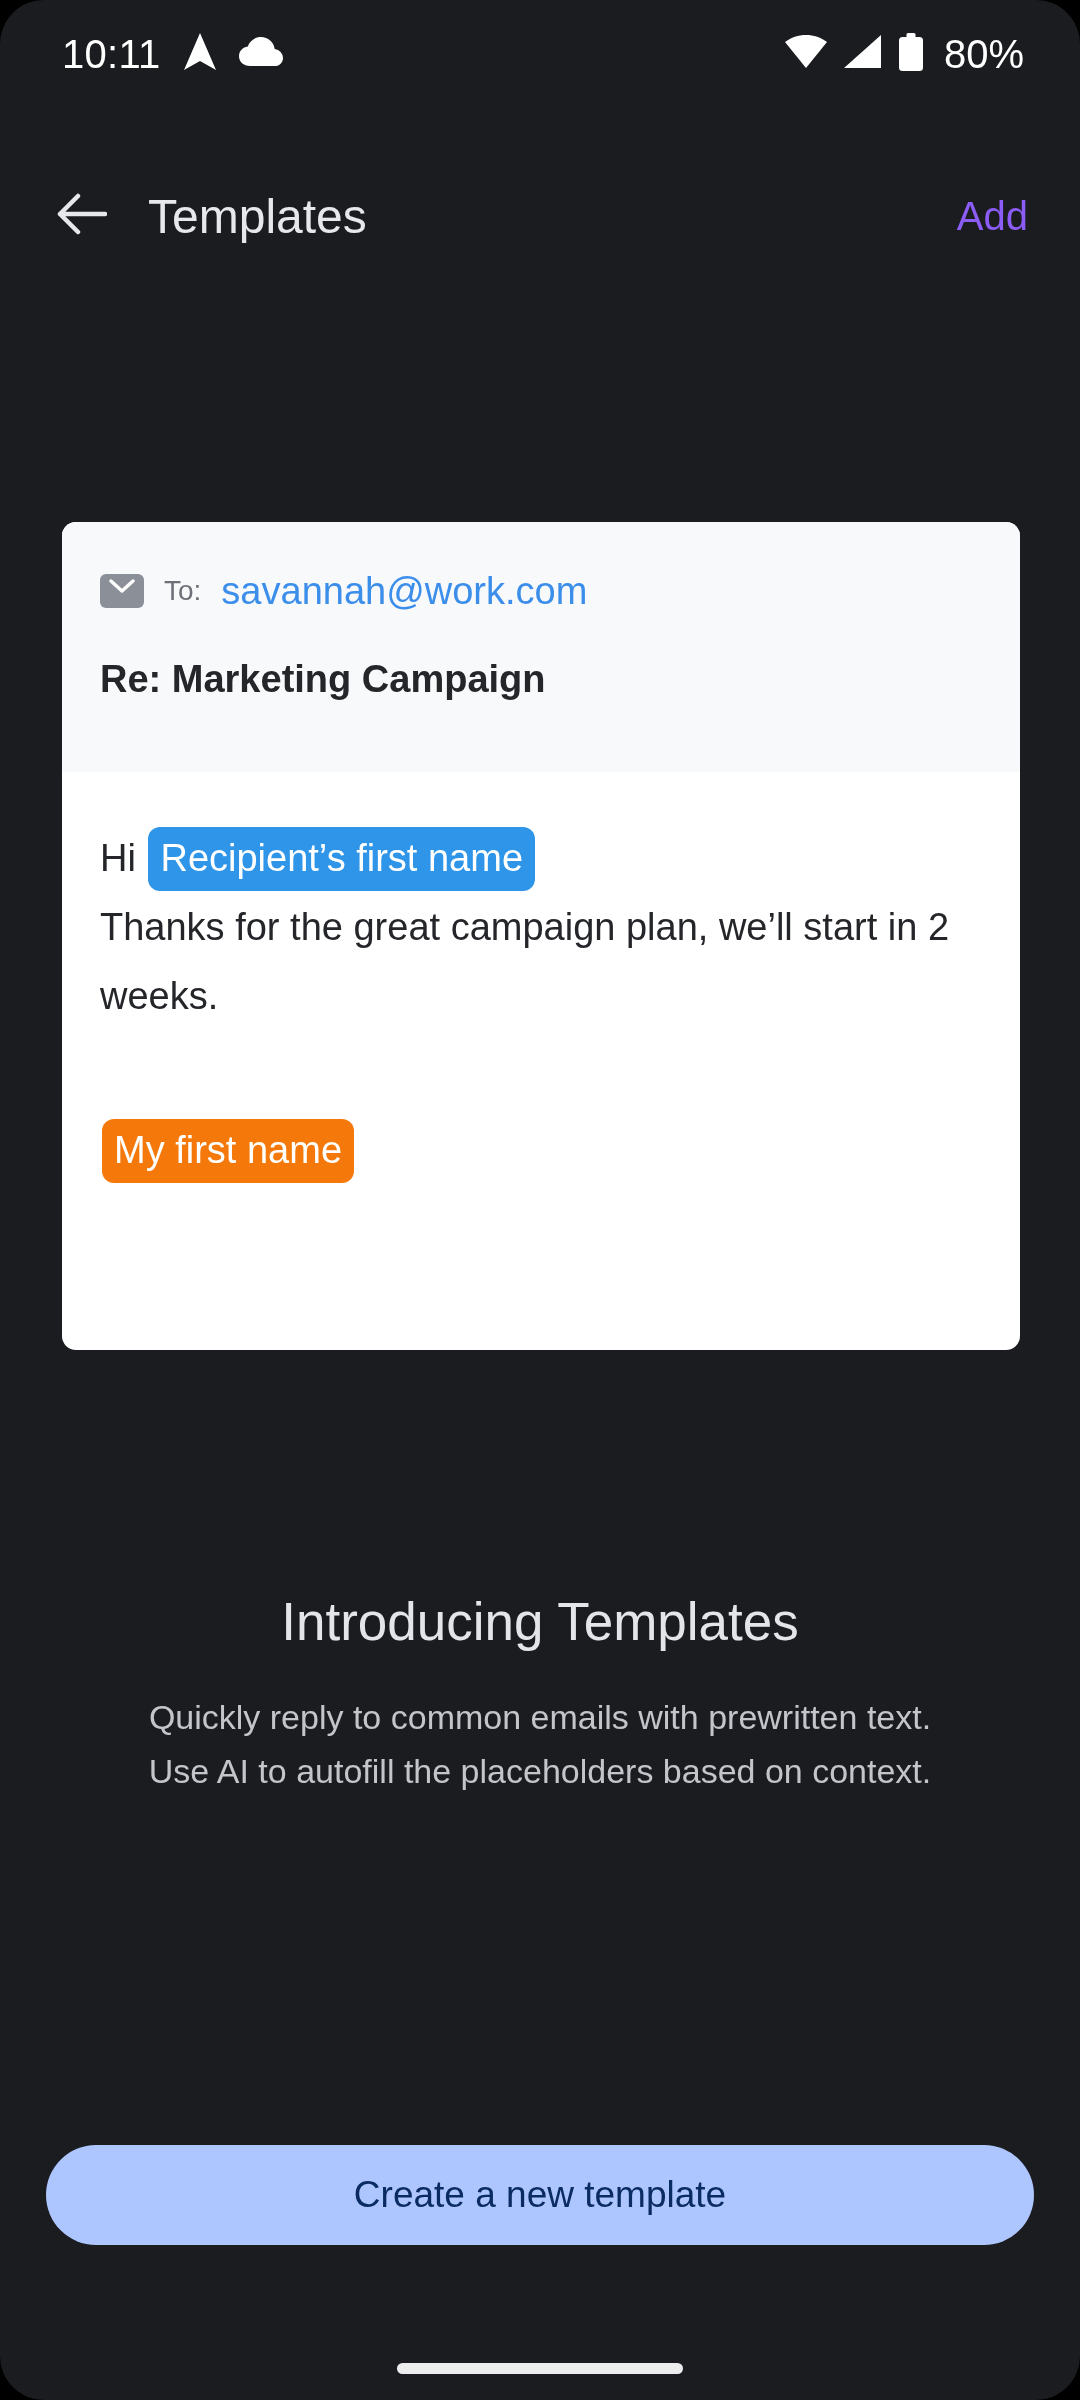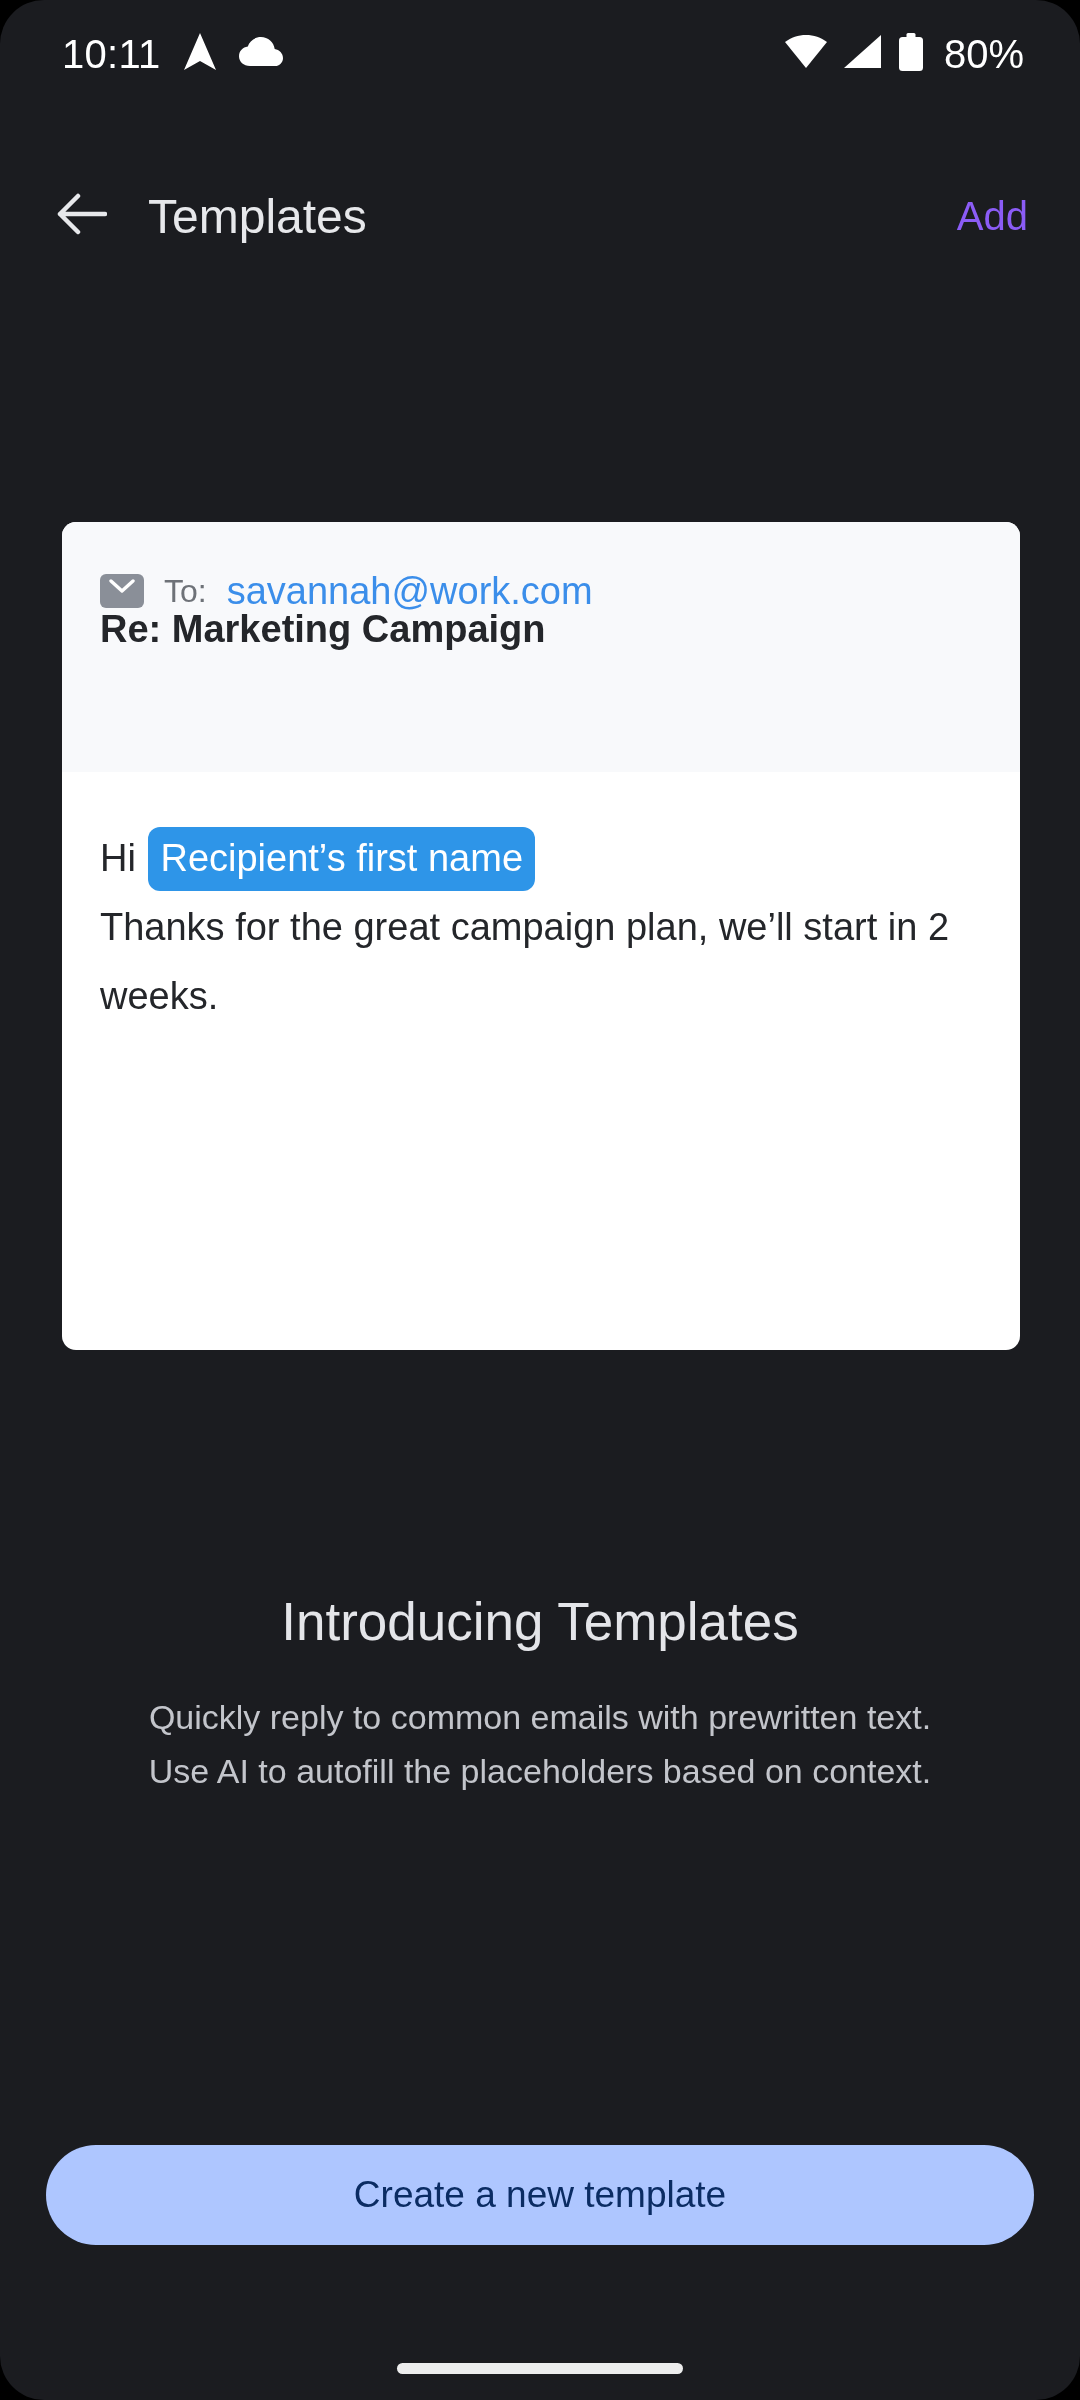--- a/index.html
+++ b/index.html
@@ -112,29 +112,30 @@
     border-radius: 6px;
     background: #8A8F98;
     display: flex;
     align-items: flex-start;
     justify-content: center;
     padding-top: 5px;
     flex: none;
   }
   .to-label {
     color: #6E7278;
-    font-size: 32px;
+    font-size: 28px;
     line-height: 1;
   }
   .to-addr {
     color: #3B8EEA;
     font-size: 38px;
     line-height: 1;
   }
   .subject {
+    margin-top: 50px;
     color: #24262A;
     font-size: 38px;
     font-weight: bold;
     line-height: 1;
   }
   .card-body {
     background: #FFFFFF;
     padding: 52px 38px 0 38px;
   }
   .body-line {
@@ -280,20 +281,23 @@
       <div class="subject">Re: Marketing Campaign</div>
     </div>
 
     <div class="card-body">
       <div class="body-line">
         <span>Hi</span>
         <span class="chip chip-recipient">Recipient’s first name</span>
         <br>
         <span>Thanks  for the great campaign plan, we’ll start in 2 weeks.</span>
       </div>
+      <div class="sig-row">
+        <span class="chip chip-sender">My first name</span>
+      </div>
     </div>
 
   </div>
 
   <div class="promo">
     <div class="promo-title">Introducing Templates</div>
     <div class="promo-desc">Quickly reply to common emails with prewritten text. Use AI to autofill the placeholders based on context.</div>
   </div>
 
   <button class="cta">Create a new template</button>

